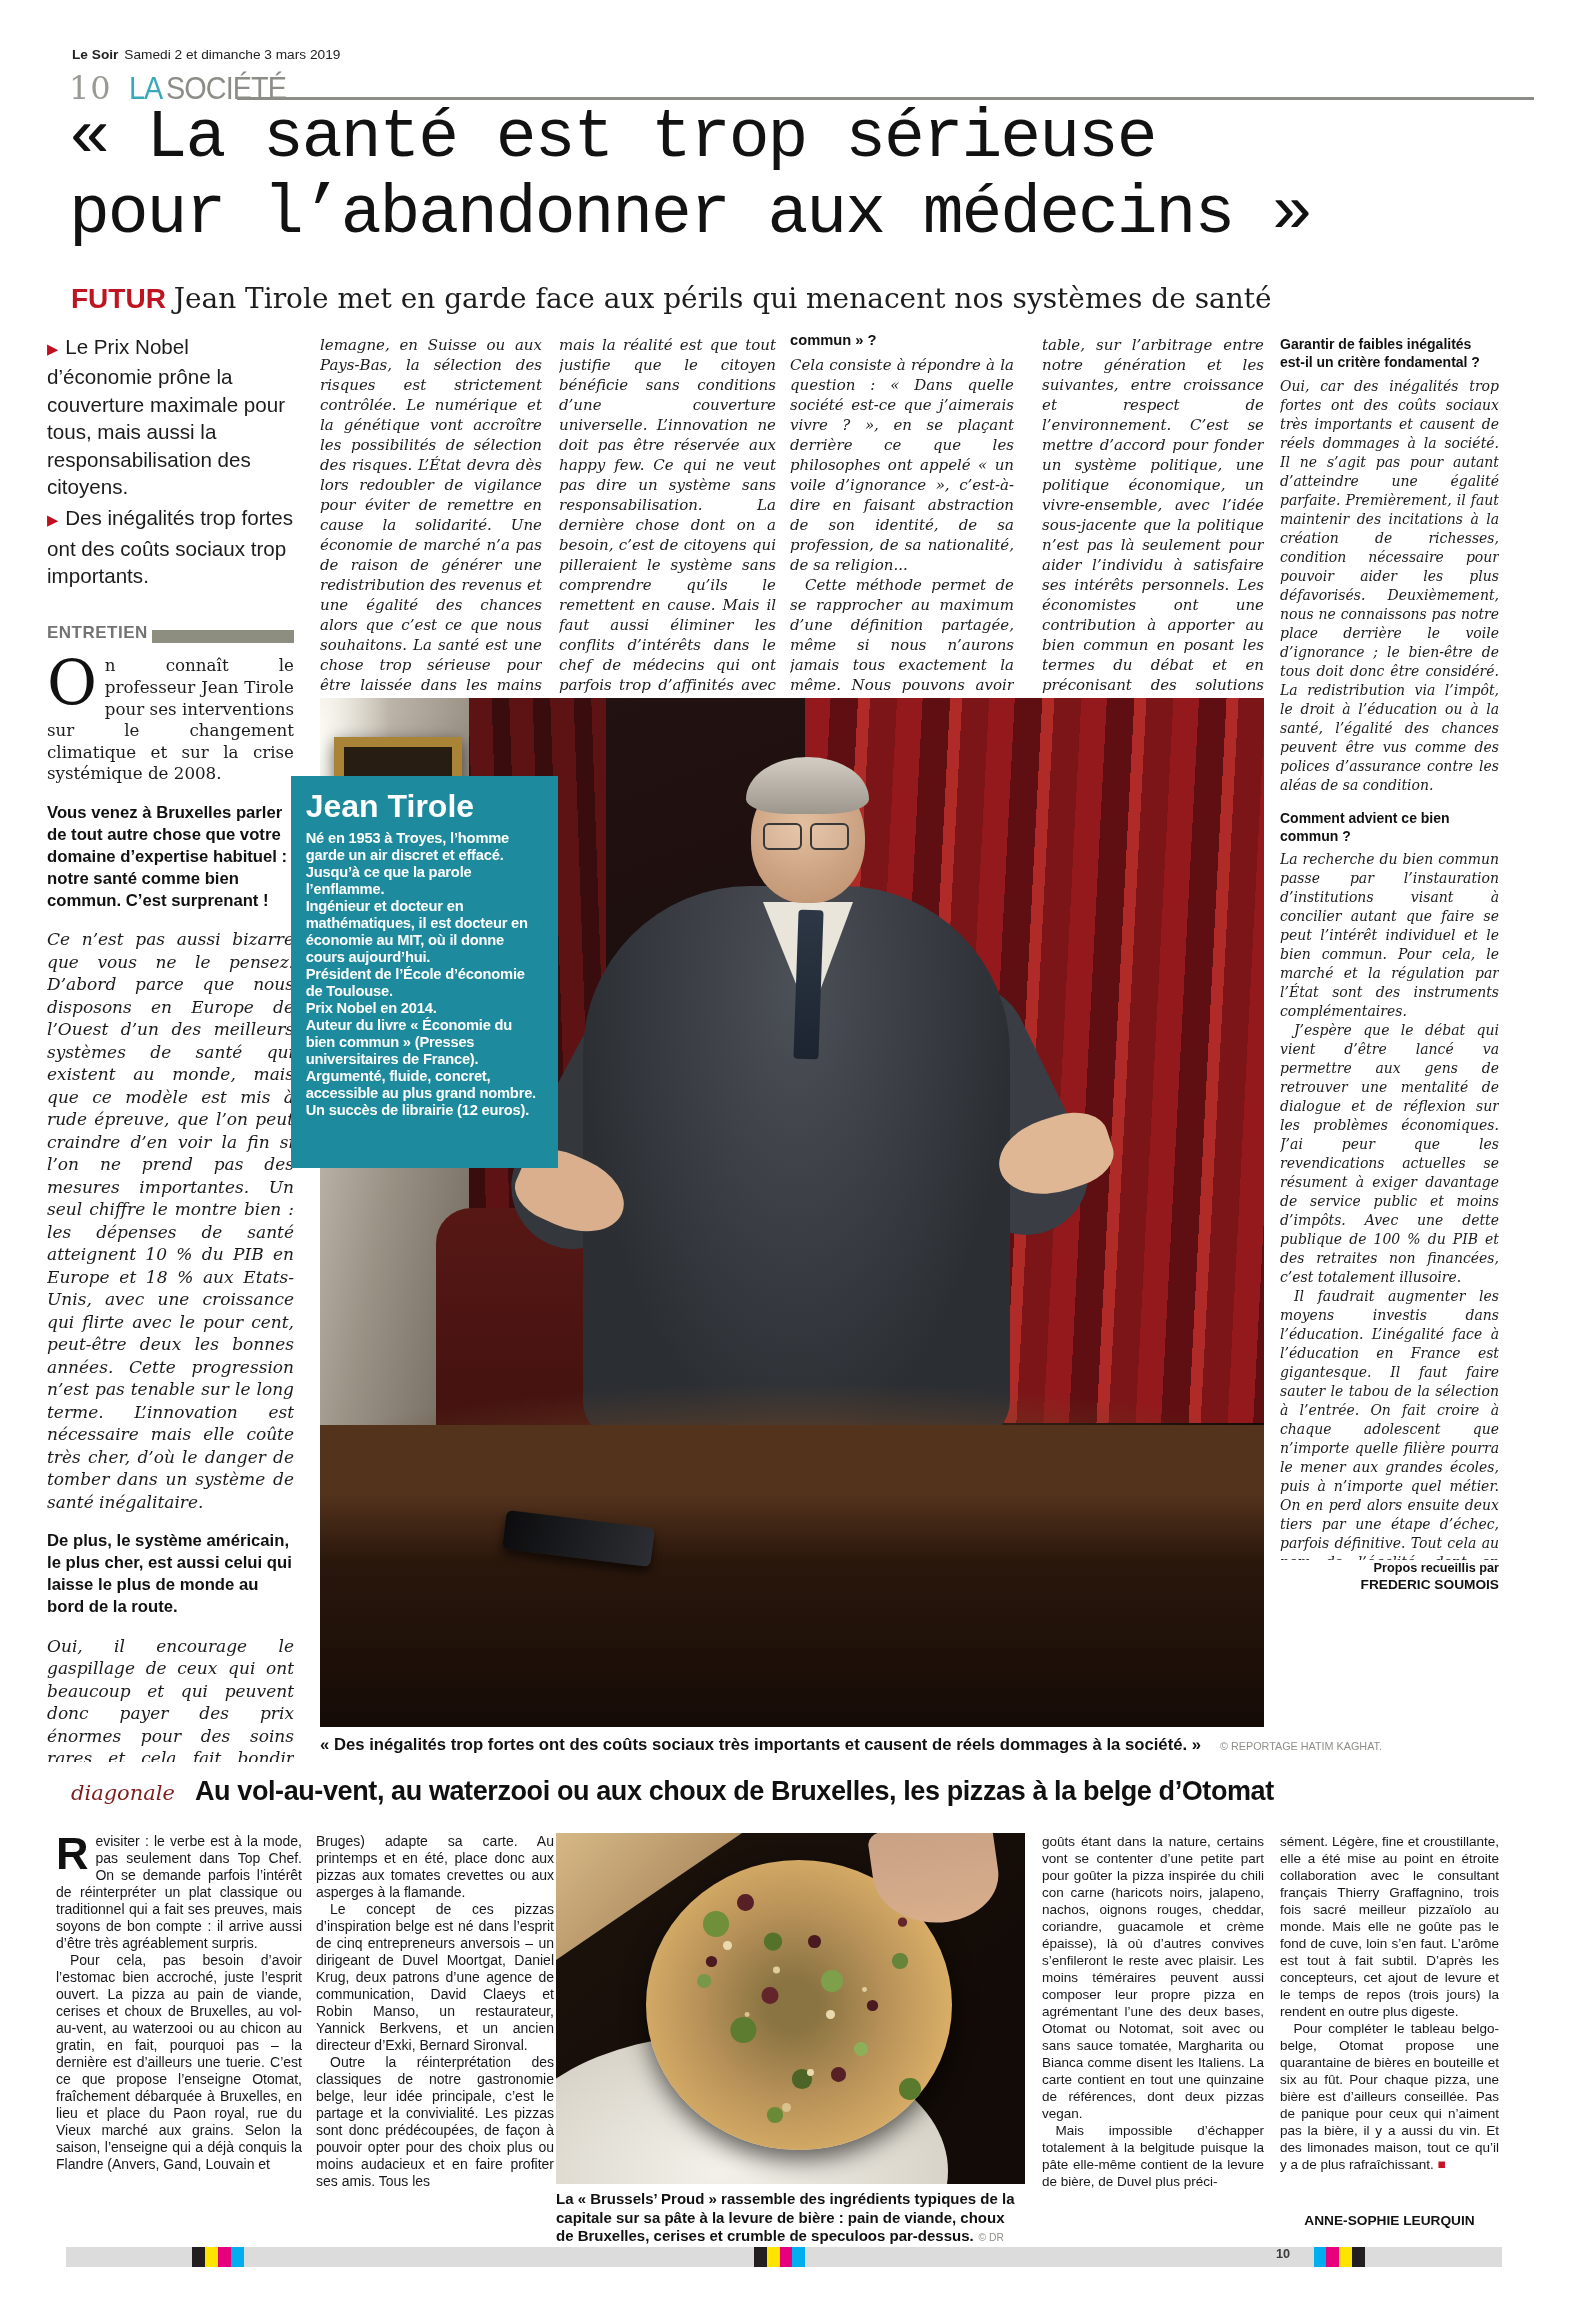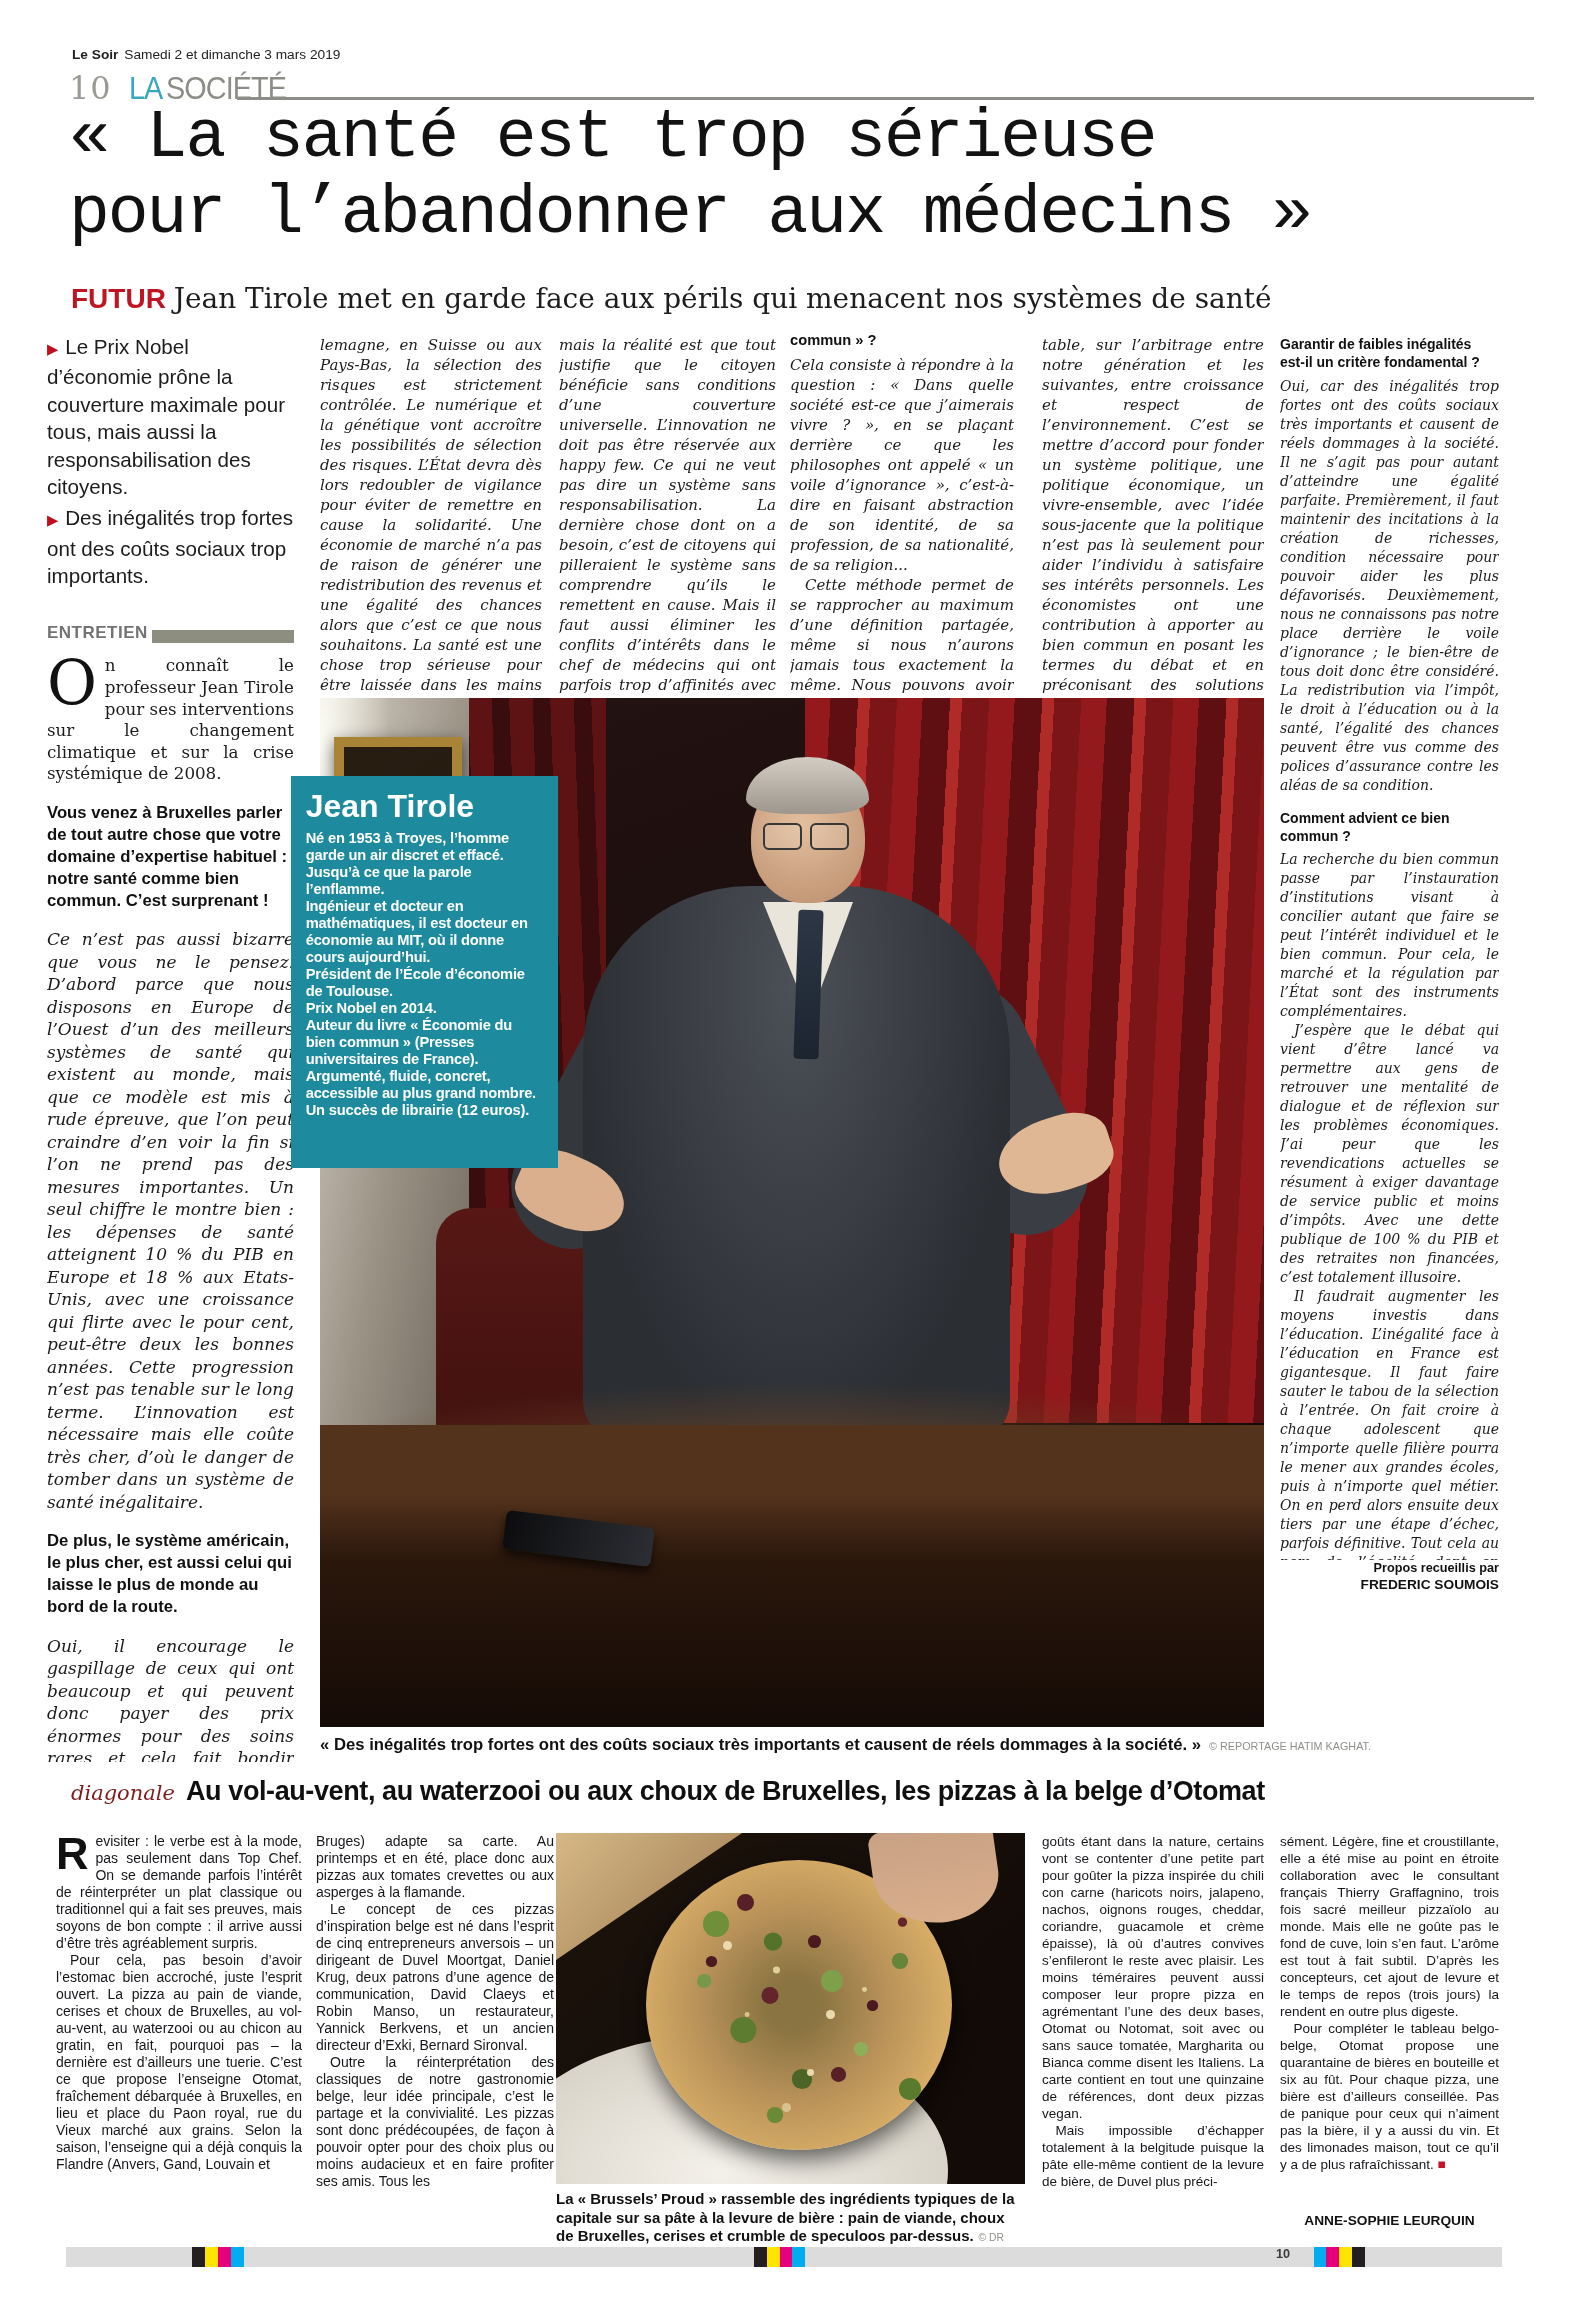--- a/index.html
+++ b/index.html
@@ -79,26 +79,26 @@
   .ph-phone{left:184px;top:821px;width:149px;height:39px;background:linear-gradient(100deg,#0c0c0e,#2c2e33);transform:rotate(7deg);border-radius:5.9px;box-shadow:0 5.9px 9.8px rgba(0,0,0,.6);}
 
   
   .bio-box{left:291px;top:776px;width:267px;height:392px;box-sizing:border-box;background:#1d8b9d;color:#fff;padding:13.7px 14.7px;}
   .bio-title{font-weight:bold;font-size:32px;line-height:1;margin-bottom:8.8px;}
   .bio-body{font-weight:bold;font-size:14.7px;line-height:17px;letter-spacing:-0.2px;white-space:pre-line;}
 
   
   .caption-main{left:320px;top:1735px;width:1188px;}
   .cap-quote{font-weight:bold;font-size:16.7px;color:#111;}
-  .cap-credit{font-size:10.8px;color:#8f8f8a;margin-left:8px;}
+  .cap-credit{font-size:10.8px;color:#8f8f8a;margin-left:19px;}
 
   
   .kicker-row{left:71px;top:1776px;white-space:nowrap;}
   .kicker-diag{font-family:"DejaVu Serif",serif;font-style:italic;font-size:21px;color:#7f1d1d;}
-  .bottom-headline{font-weight:bold;font-size:27px;color:#101010;margin-left:11px;letter-spacing:-0.4px;}
+  .bottom-headline{font-weight:bold;font-size:27px;color:#101010;margin-left:20px;letter-spacing:-0.4px;}
   .bcol{overflow:hidden;text-align:justify;font-size:14px;line-height:17px;color:#17171b;}
   #bcol1{left:56px;top:1833px;width:246px;height:416px;}
   #bcol2{left:316px;top:1833px;width:238px;height:416px;}
   #bcol3{left:1042px;top:1833px;width:222px;height:416px;font-size:13.5px;line-height:17px;}
   #bcol4{left:1280px;top:1833px;width:219px;height:376px;font-size:13.5px;line-height:17px;}
   .dropcap-sans{float:left;font-weight:bold;font-size:45px;line-height:37px;margin:2px 6.9px 0 0;color:#111;}
   .sq-red{color:#c41425;font-style:normal;}
   .bottom-byline{left:1280px;top:2213px;width:219px;text-align:center;font-weight:bold;font-size:13.7px;color:#111;}
 
   

